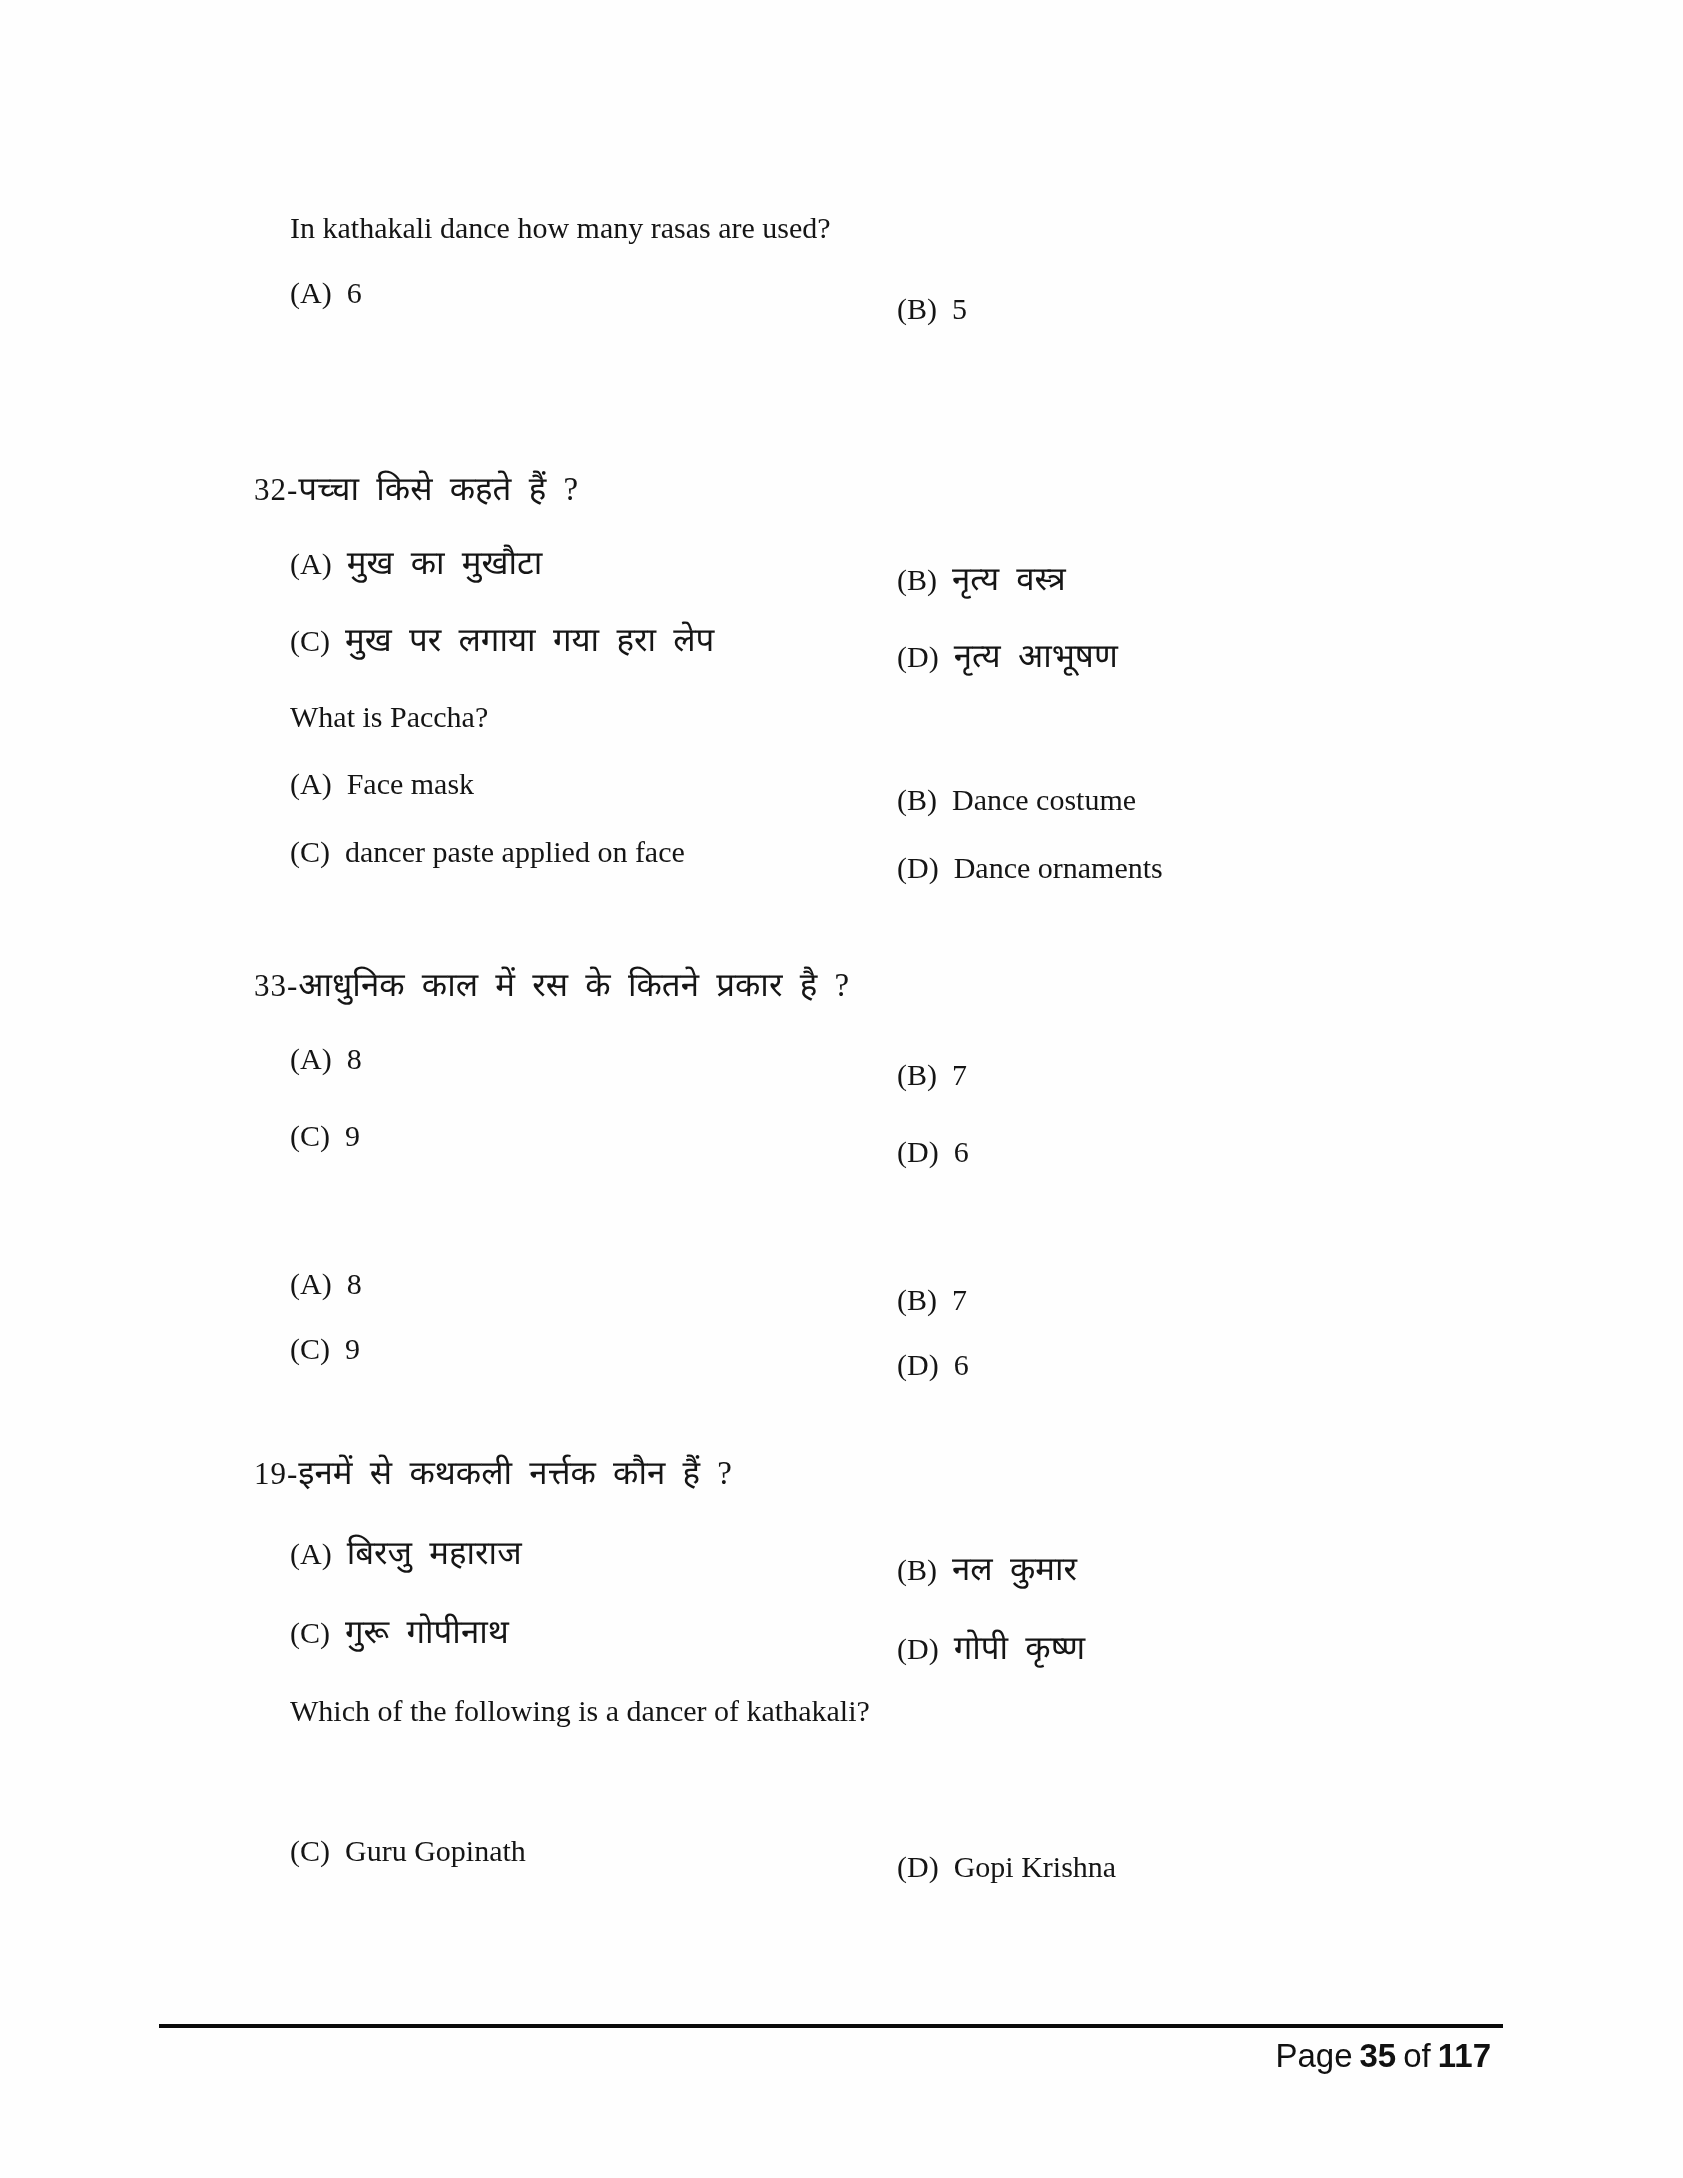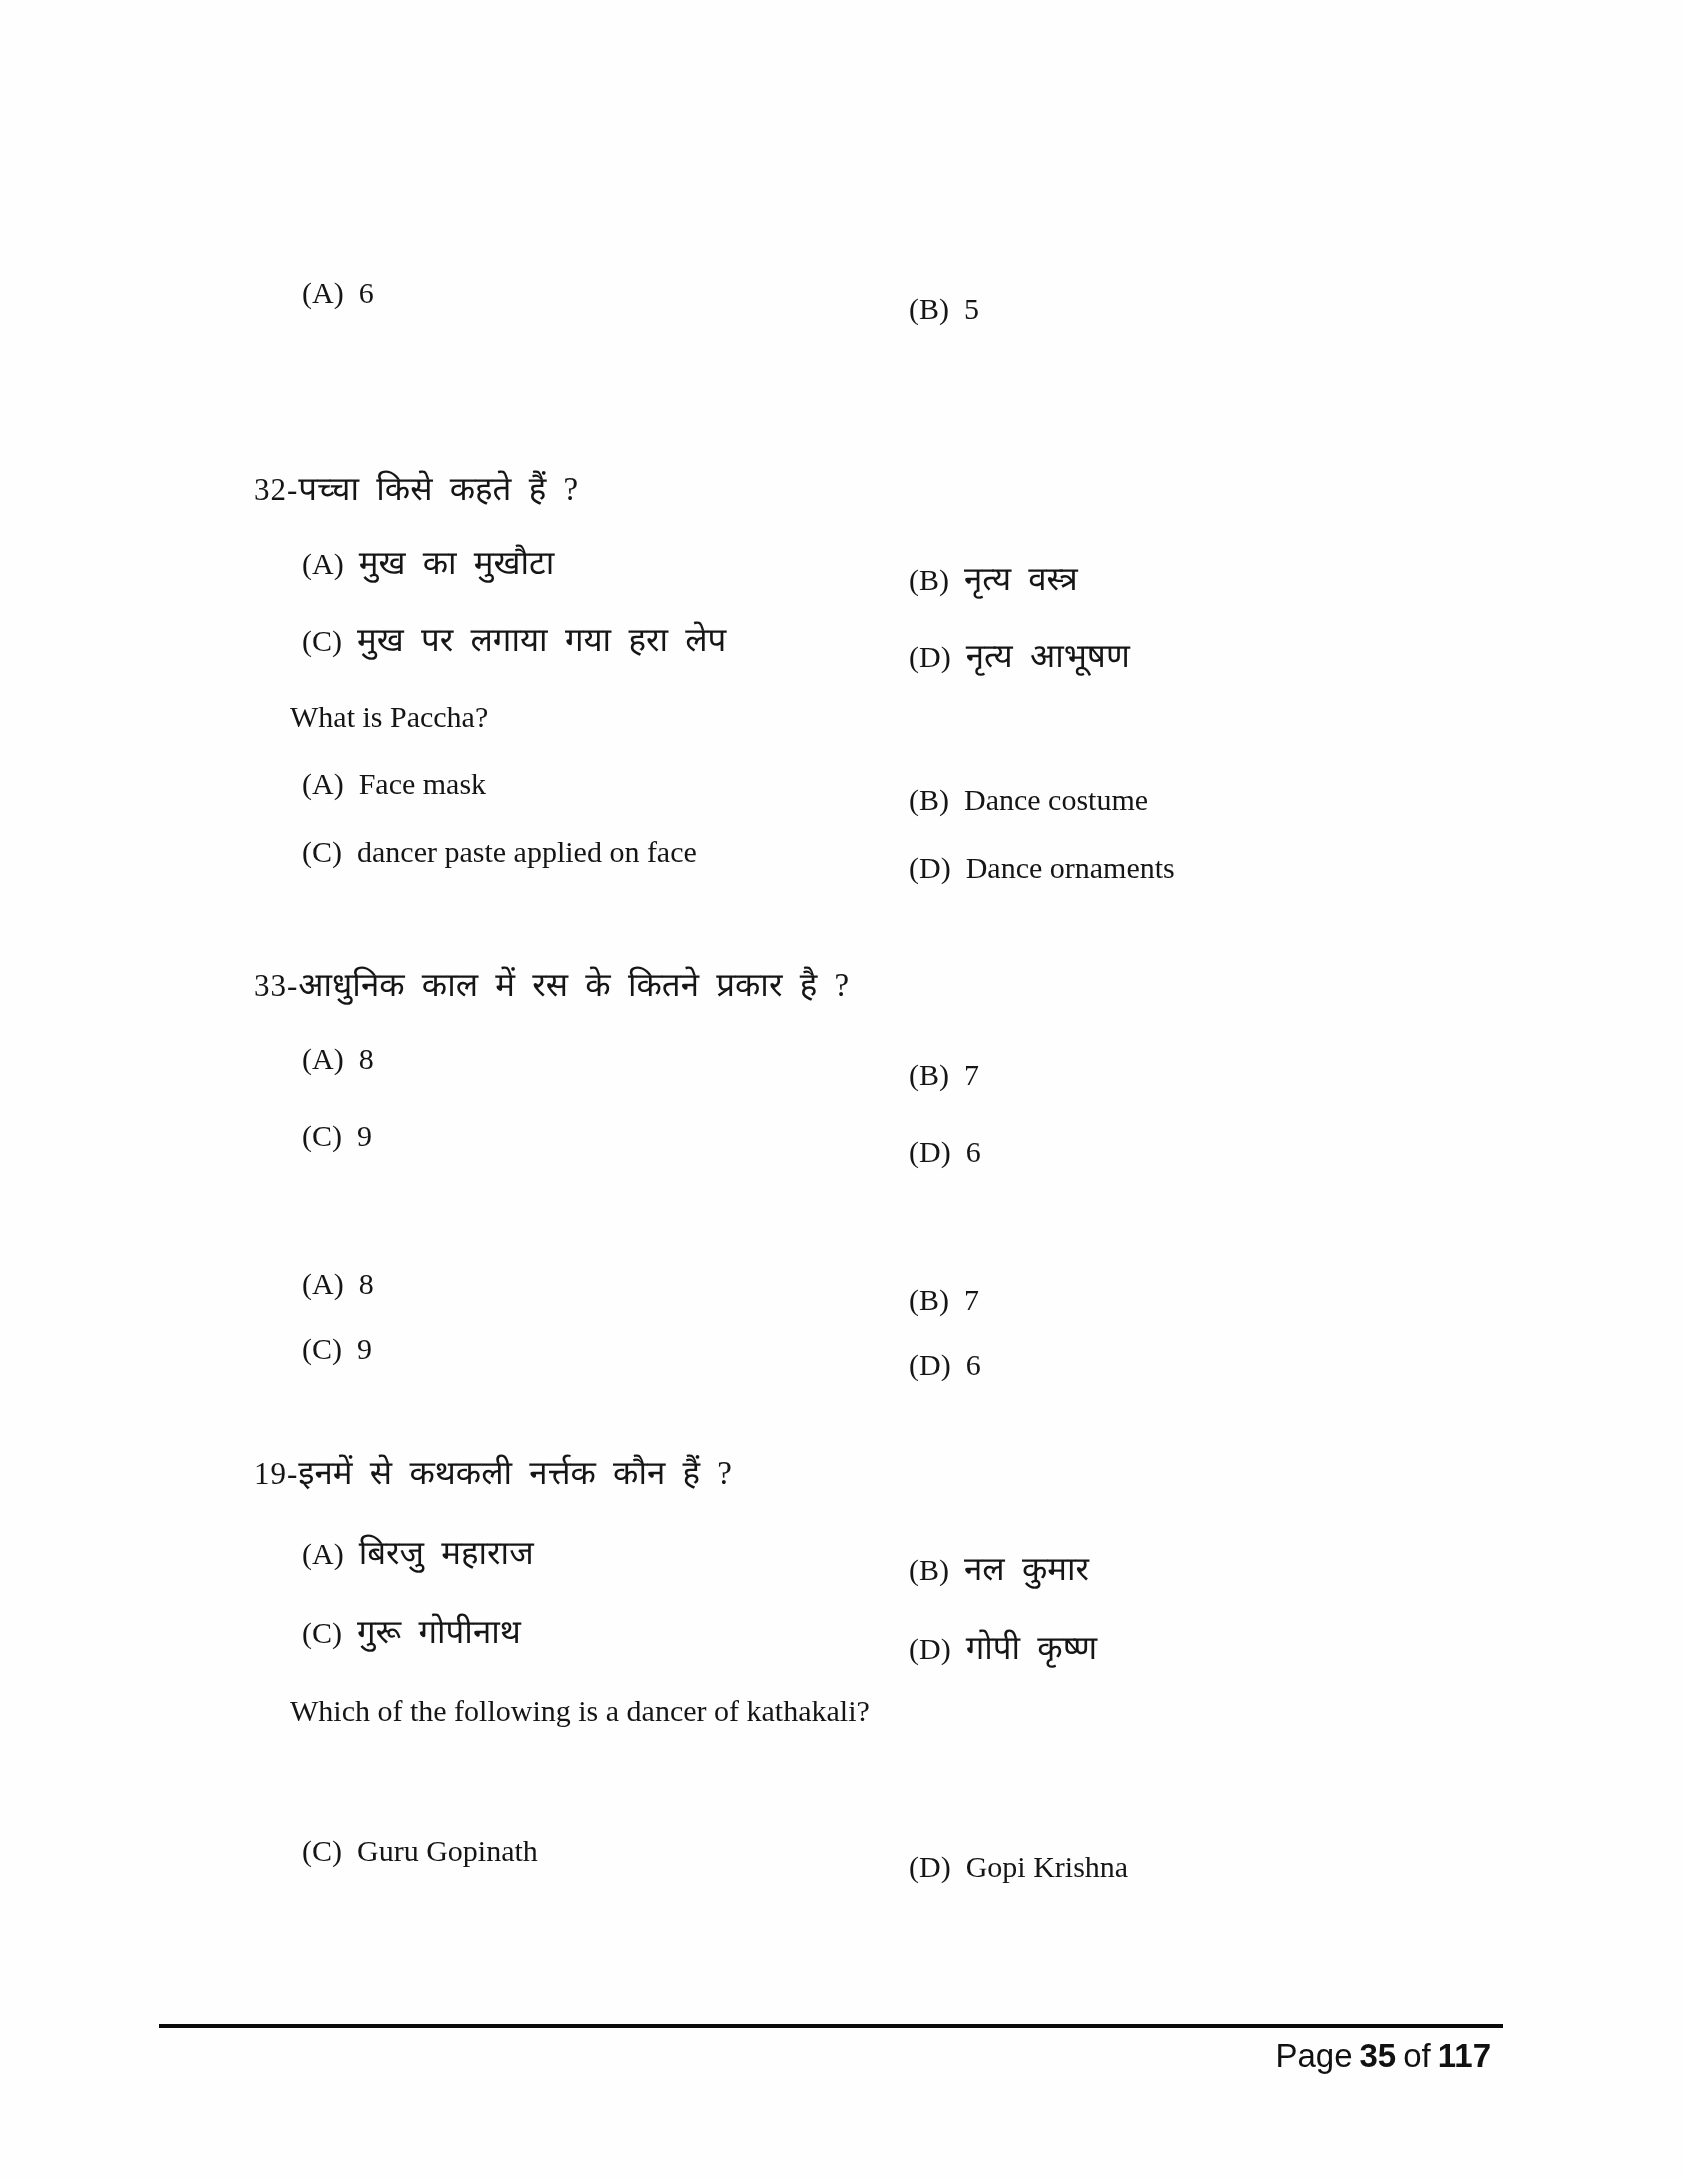--- a/index.html
+++ b/index.html
@@ -32,21 +32,21 @@
     font-size:31px;
     letter-spacing:1px;
   }
   .hi{
     font-family:"Liberation Serif","DejaVu Sans",serif;
     font-size:33px;
     word-spacing:9px;
   }
   .row{
     position:absolute;
-    left:12px;
+    left:0;
     width:1592px;
     height:46px;
   }
   .cell{
     position:absolute;
     top:0;
     white-space:nowrap;
     font-size:30px;
     line-height:1.2;
   }
@@ -77,20 +77,21 @@
   }
   .pagenum .bold{ font-weight:bold; }
   .pagenum span{ display:inline-block; }
   .pagenum .sp{ margin-left:7px; }
 </style>
 </head>
 <body>
 
 <div class="page">
 
+  <div class="qen" style="top:210px">In kathakali dance how many rasas are used?</div>
   <div class="row" style="top:275px">
     <span class="cell cell-a"><span class="lbl">(A)</span><span>6</span></span>
     <span class="cell cell-b"><span class="lbl">(B)</span><span>5</span></span>
   </div>
 
   <div class="qtitle" style="top:465px">
     <span class="qnum">32-</span><span class="hi">पच्चा किसे कहते हैं ?</span>
   </div>
   <div class="row" style="top:544px">
     <span class="cell cell-a"><span class="lbl">(A)</span><span class="hi">मुख का मुखौटा</span></span>

